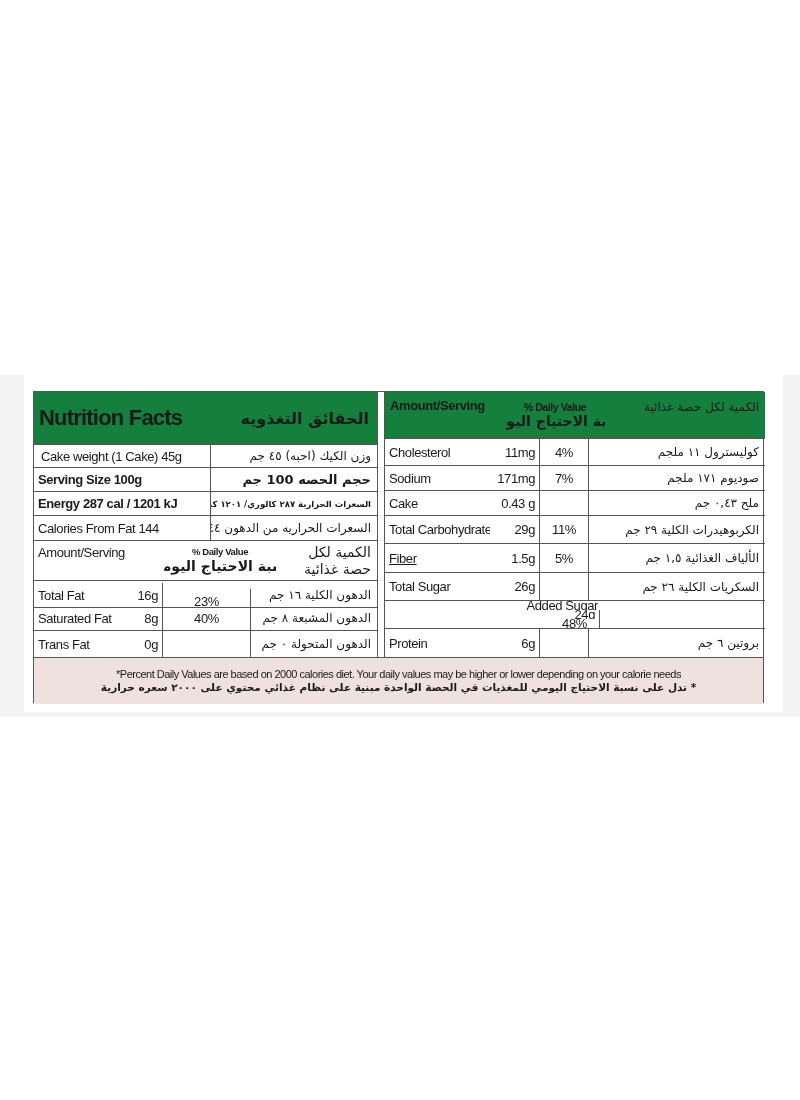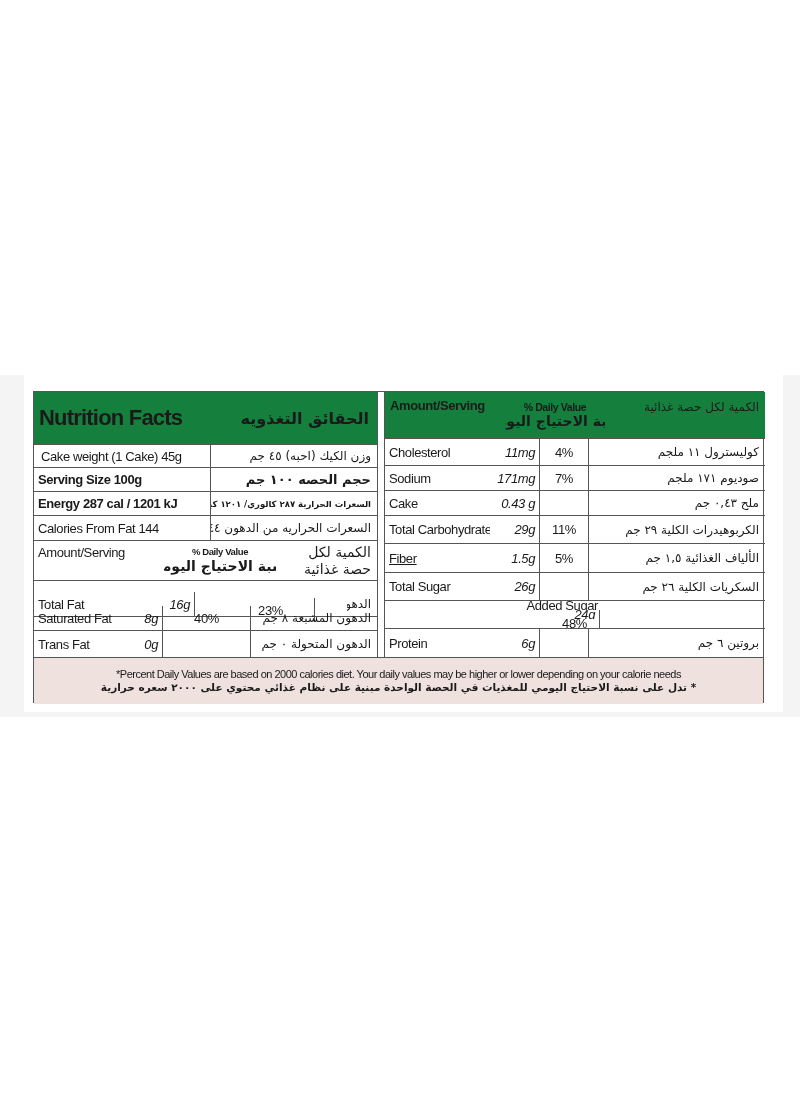--- a/index.html
+++ b/index.html
@@ -45,21 +45,21 @@
     .cell {
       height: 100%;
       display: flex; align-items: center;
       font-size: 13px;
       overflow: hidden; white-space: nowrap;
       padding: 0 4px;
       letter-spacing: -0.4px;
     }
     .bdr-r { border-right: 1.5px solid #555; }
     .ar { direction: rtl; justify-content: flex-start; font-family: "DejaVu Sans", sans-serif; font-size: 12px; }
-    .num { justify-content: flex-end; font-style: italic; }
+    .num { justify-content: flex-end; }
     .ctr { justify-content: center; }
     .bold { font-weight: bold; }
     .title-en { font-size: 22px; font-weight: bold; letter-spacing: -0.8px; }
     .title-ar { font-size: 16px; font-weight: bold; direction: rtl; font-family: "DejaVu Sans", sans-serif; }
     .dv-stack {
       display: flex; flex-direction: column; align-items: center; justify-content: center;
       line-height: 1.15;
     }
     .dv-en { font-size: 9.5px; font-weight: bold; }
     .dv-ar { font-size: 14px; font-weight: bold; direction: rtl; font-family: "DejaVu Sans", sans-serif; }
@@ -85,21 +85,21 @@
       <div class="cell title-en" style="width:60%;padding-left:5px;">Nutrition Facts</div>
       <div class="cell title-ar" style="width:40%;padding-right:8px;">الحقائق التغذويه</div>
     </div>
 
     <div class="row" style="top:53px;height:23px;">
       <div class="cell bdr-r" style="width:177px;padding-left:7px;">Cake weight (1 Cake)  45g</div>
       <div class="cell ar" style="flex:1;padding-right:6px;">وزن الكيك (احبه)  ٤٥ جم</div>
     </div>
     <div class="row" style="top:76px;height:24px;gap:28px;">
       <div class="cell bdr-r bold" style="width:177px;padding-left:4px;">Serving Size 100g</div>
-      <div class="cell ar bold" style="flex:1;padding-right:6px;font-size:13px;">حجم الحصه ١٠٠ جم</div>
+      <div class="cell ar bold" style="flex:1;padding-right:6px;font-size:13px;">حجم الحصه 100 جم</div>
     </div>
     <div class="row" style="top:100px;height:24px;">
       <div class="cell bdr-r bold" style="width:177px;padding-left:4px;">Energy  287 cal / 1201  kJ</div>
       <div class="cell ar bold" style="flex:1;padding-right:6px;font-size:8.5px;">السعرات الحرارية ٢٨٧ كالوري/ ١٢٠١ كيلوجول</div>
     </div>
     <div class="row" style="top:124px;height:25px;">
       <div class="cell bdr-r" style="width:177px;padding-left:4px;">Calories From Fat 144</div>
       <div class="cell ar" style="flex:1;padding-right:6px;">السعرات الحراريه من الدهون ١٤٤</div>
     </div>
 
@@ -108,21 +108,21 @@
       <div class="cell dv-stack" style="width:112px;">
         <span class="dv-en">% Daily Value</span>
         <span class="dv-ar">نسبة الاحتياج اليومي</span>
       </div>
       <div class="cell dv-stack" style="flex:1;align-items:flex-end;padding-right:6px;">
         <span class="dv-ar" style="font-weight:normal;">الكمية لكل</span>
         <span class="dv-ar" style="font-weight:normal;">حصة غذائية</span>
       </div>
     </div>
 
-    <div class="row" style="top:200px;height:25px;gap:32px;">
+    <div class="row" style="top:191px;height:25px;">
       <div class="cell" style="width:95px;padding-left:4px;">Total Fat</div>
       <div class="cell num bdr-r" style="width:34px;">16g</div>
       <div class="cell ctr bdr-r" style="width:88px;margin-top:12px;">23%</div>
       <div class="cell ar" style="flex:1;padding-right:6px;">الدهون الكلية ١٦ جم</div>
     </div>
     <div class="row" style="top:214px;height:25px;">
       <div class="cell" style="width:95px;padding-left:4px;">Saturated Fat</div>
       <div class="cell num bdr-r" style="width:34px;">8g</div>
       <div class="cell ctr bdr-r" style="width:88px;">40%</div>
       <div class="cell ar" style="flex:1;padding-right:6px;">الدهون المشبعة ٨ جم</div>

